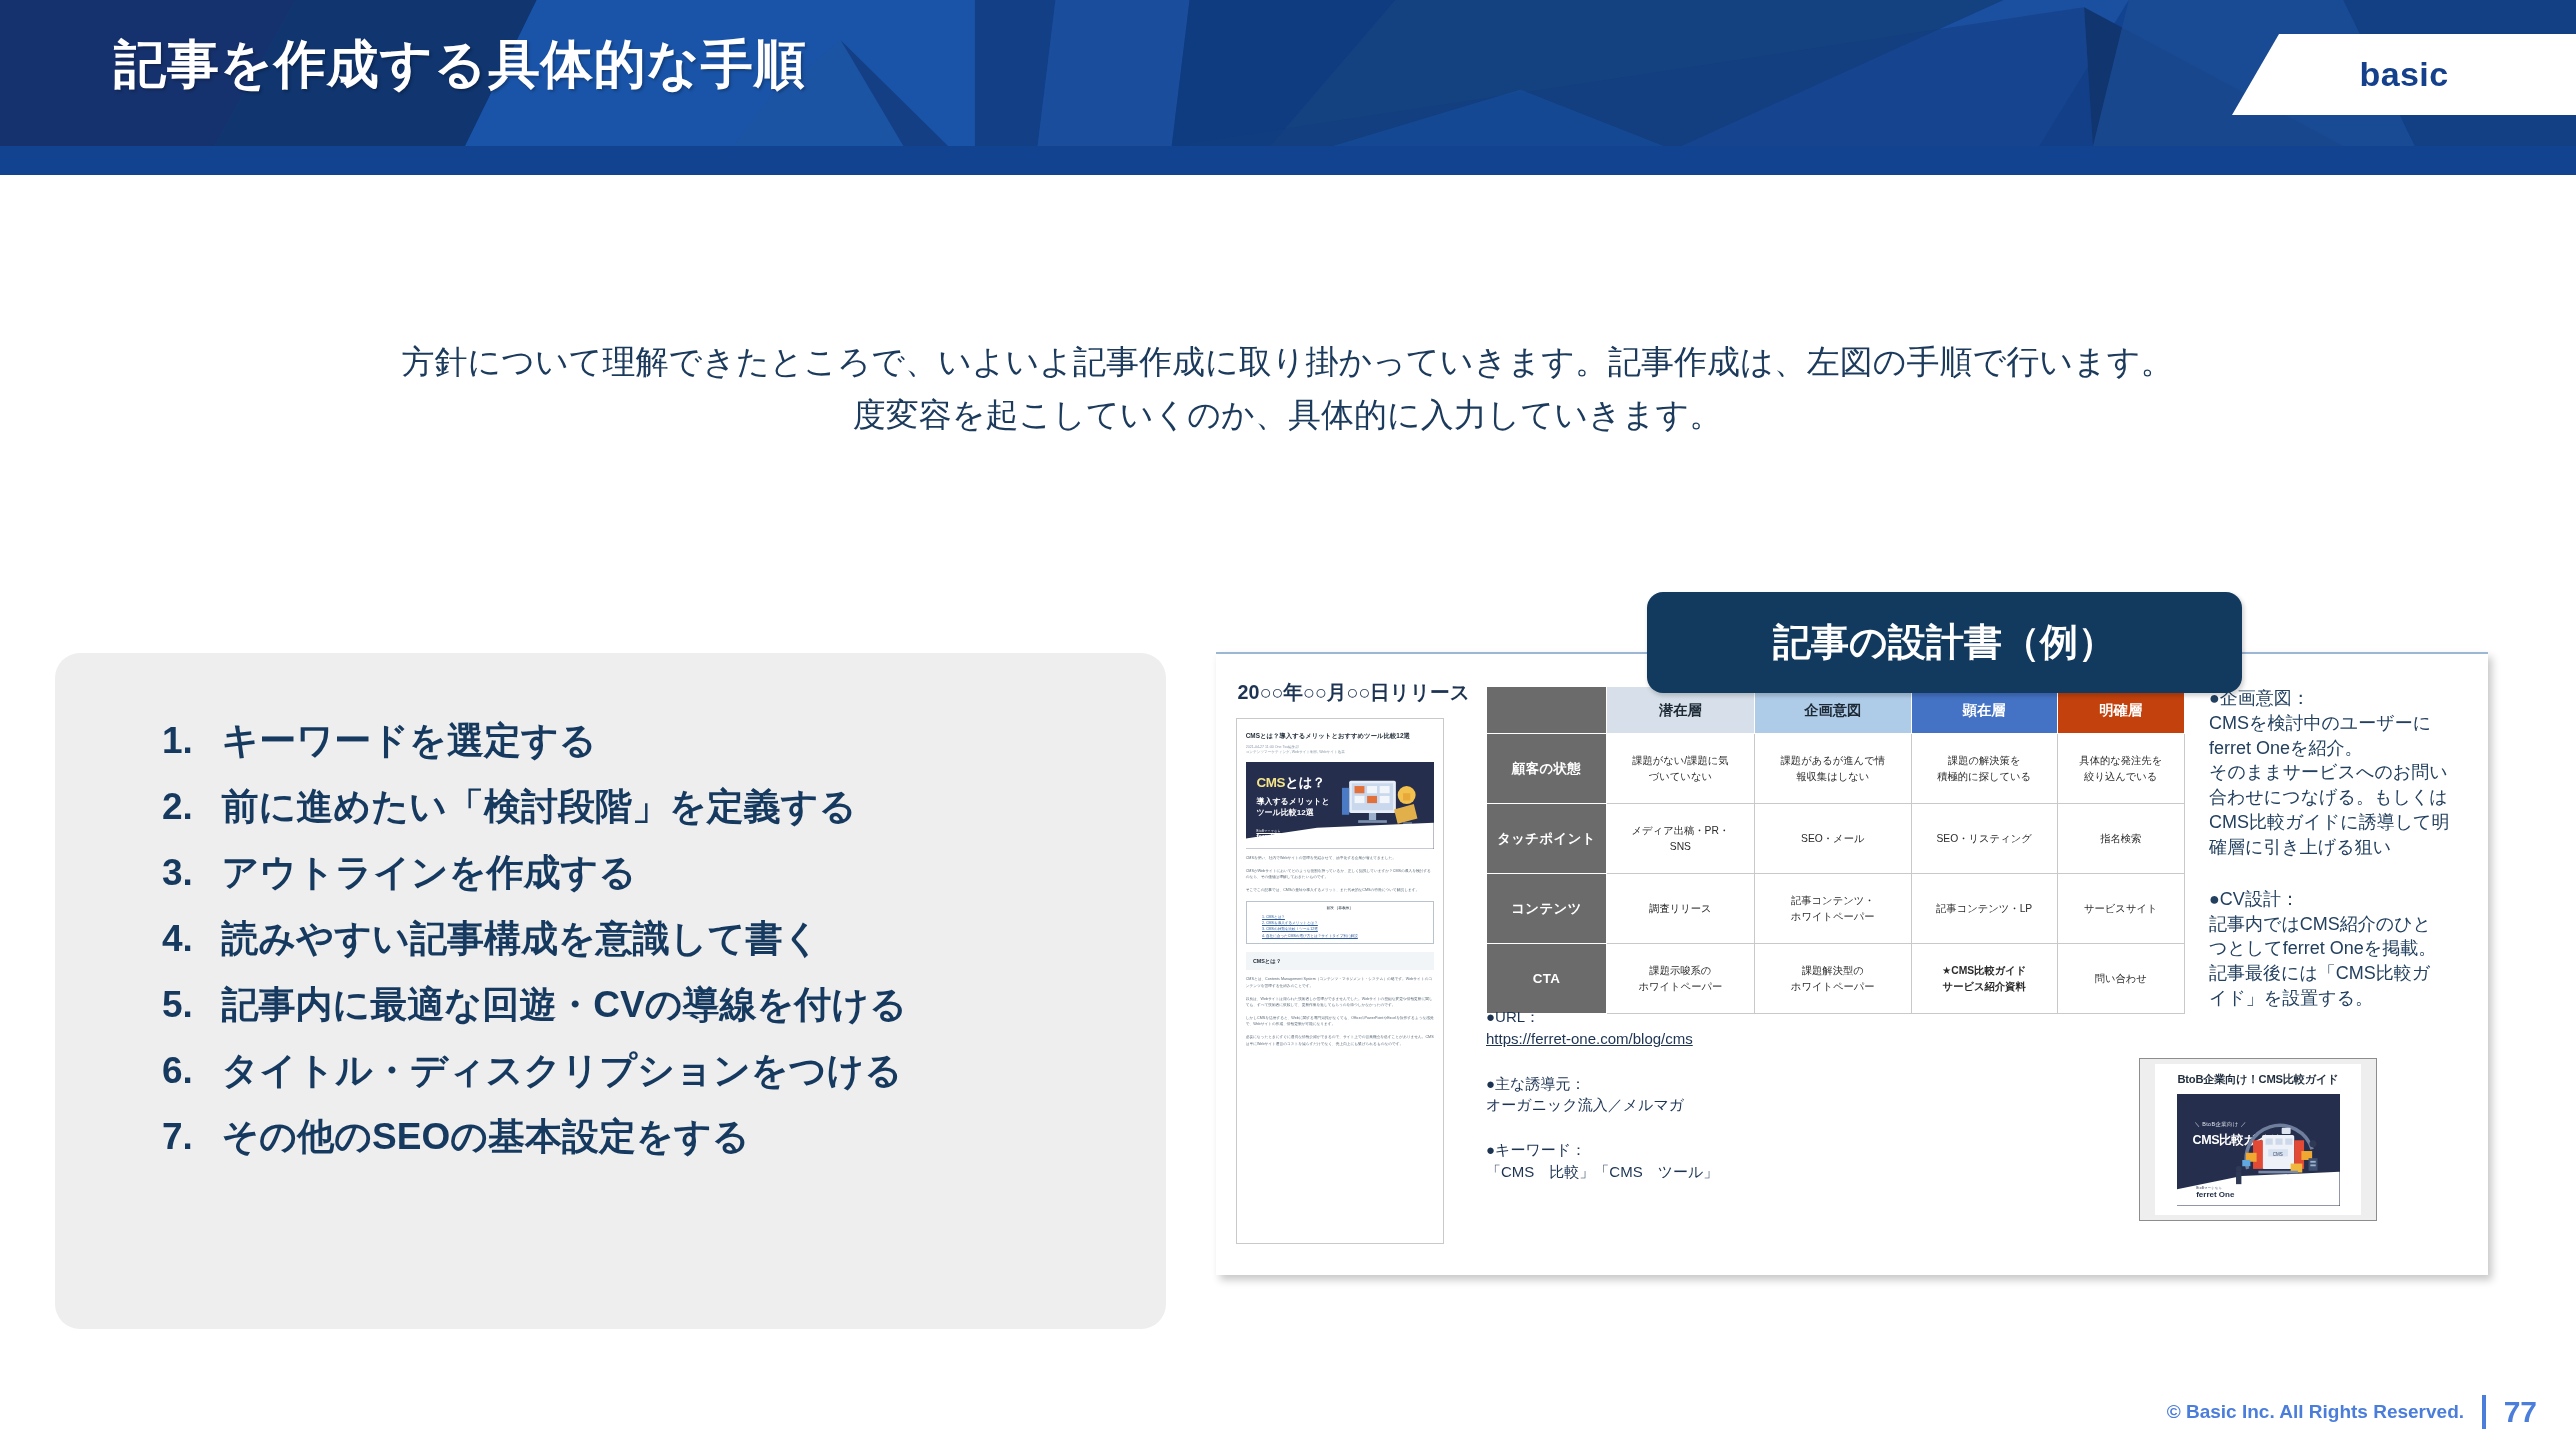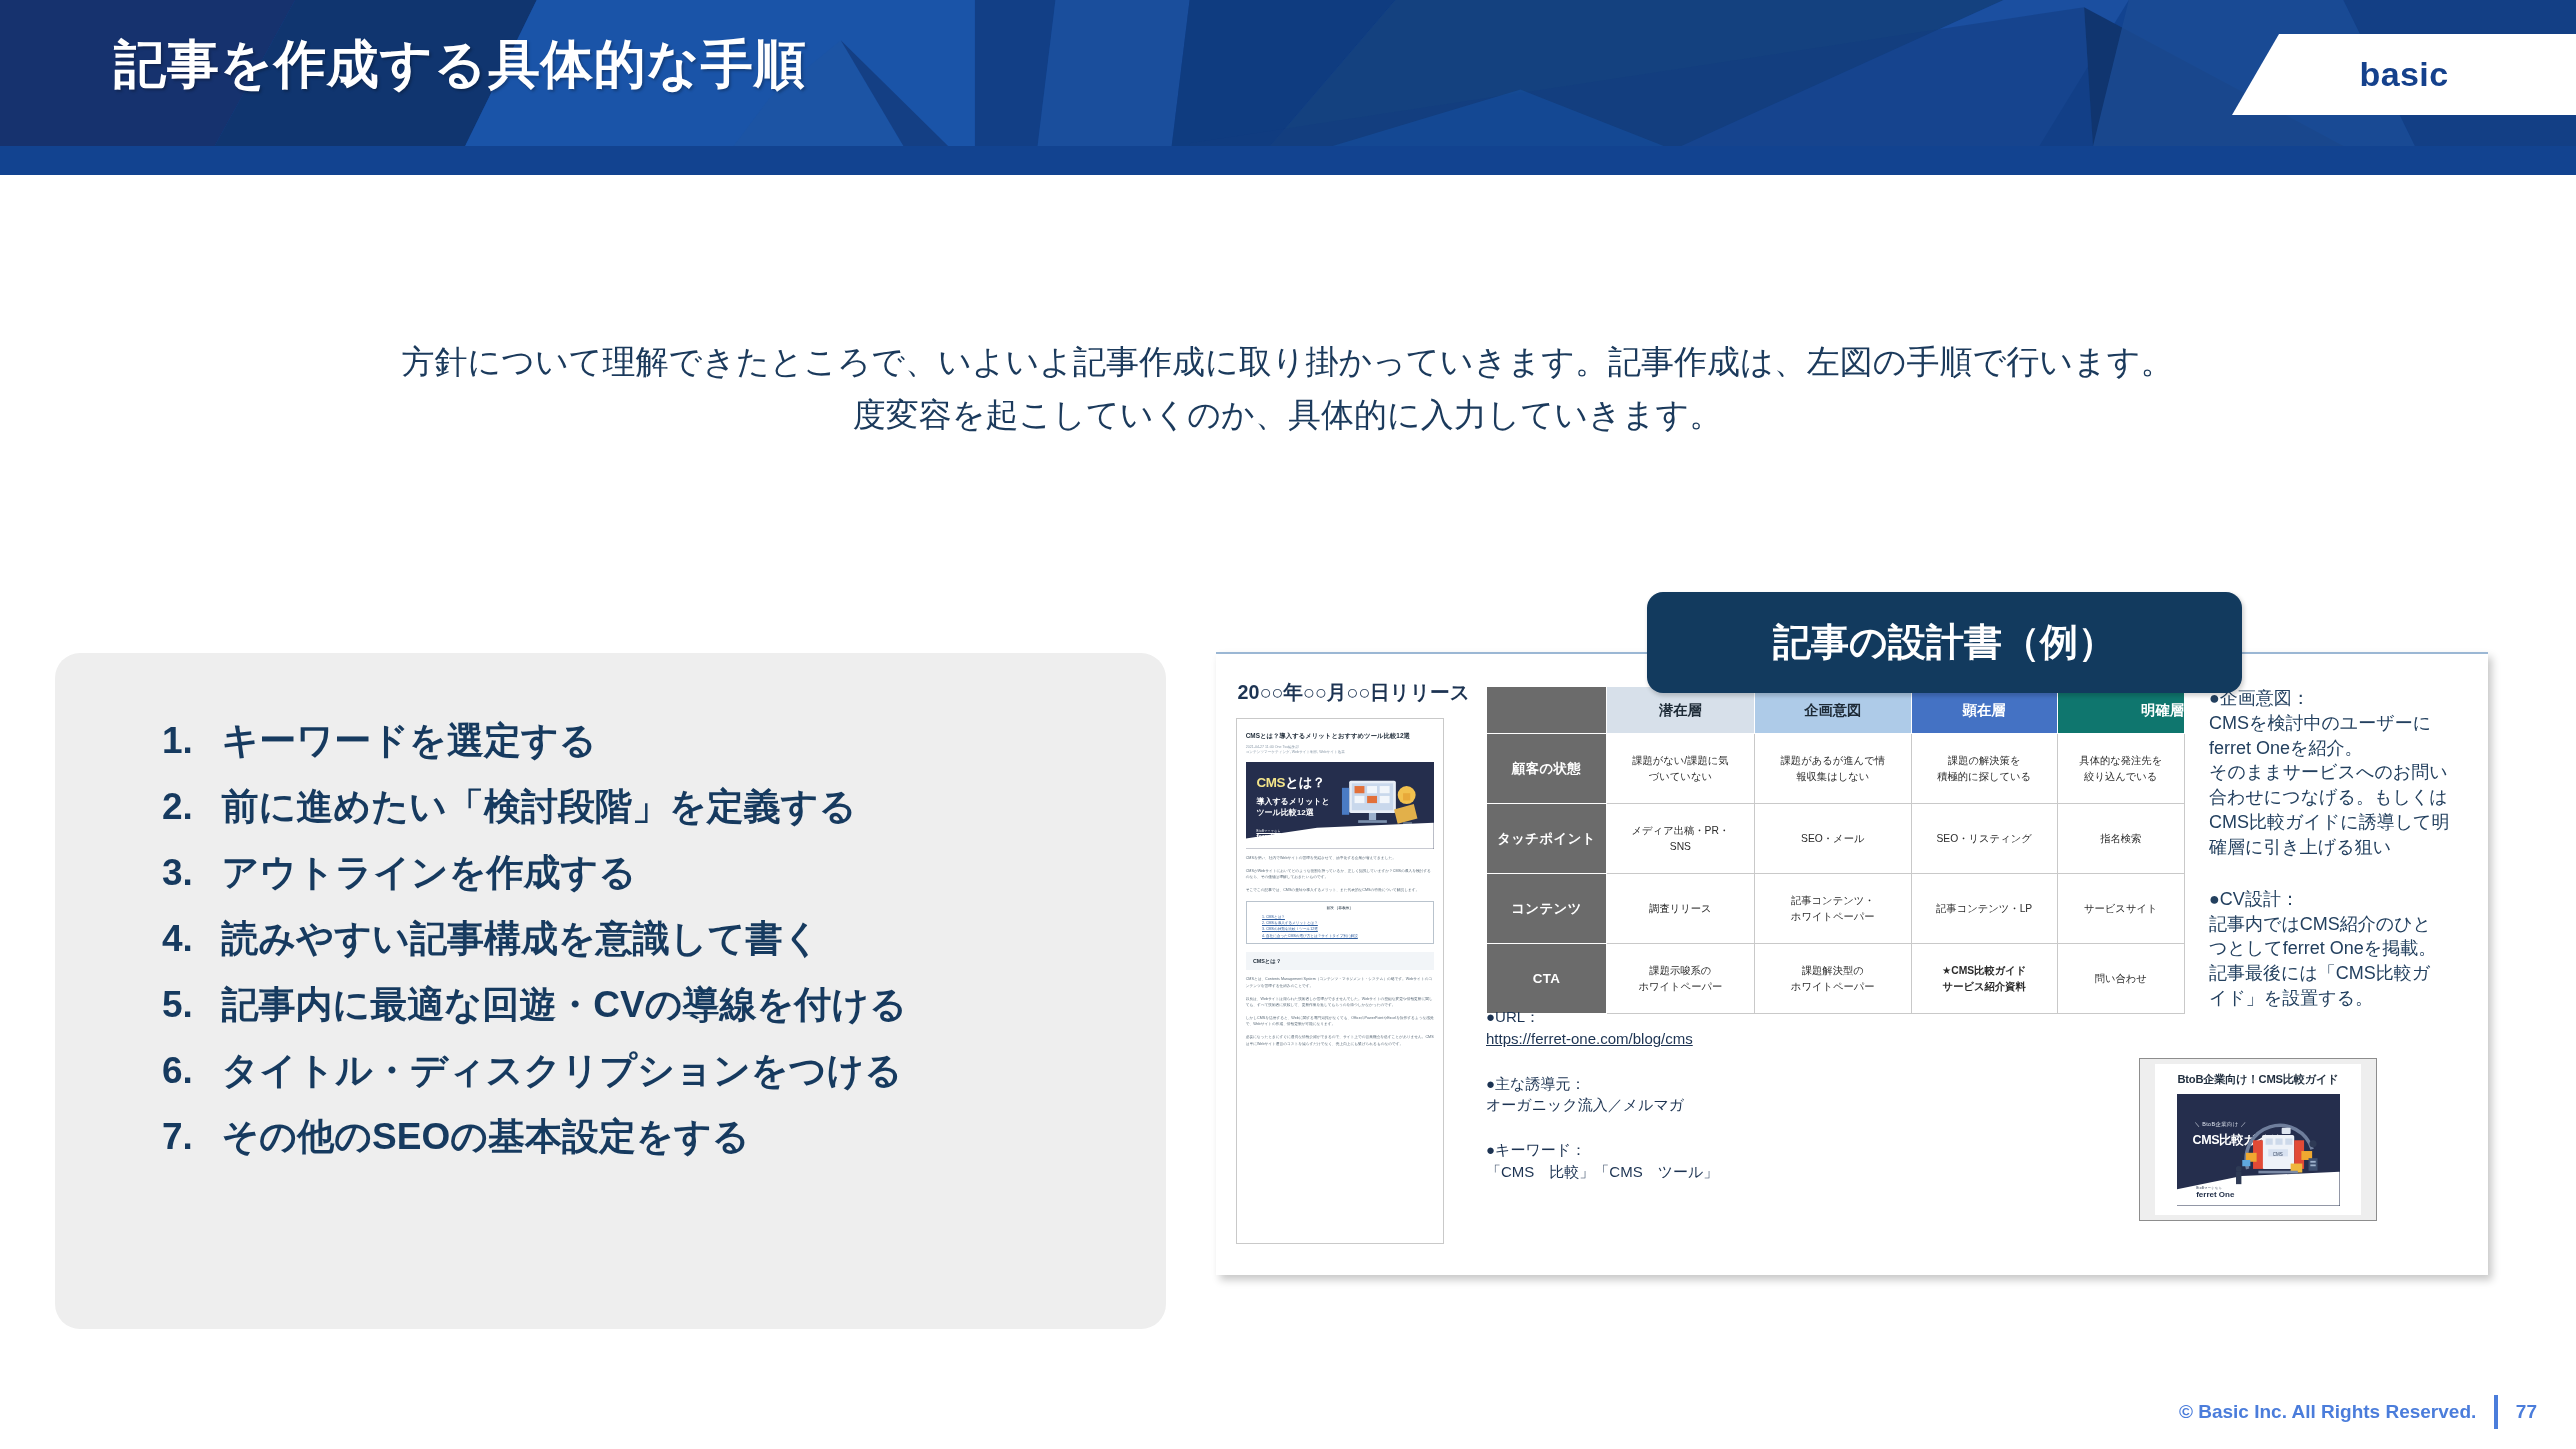--- a/index.html
+++ b/index.html
@@ -106,21 +106,21 @@
   }
 
   
   .tbl { position: absolute; left: 270px; top: 32px; width: 699px; border-collapse: collapse; }
   .tbl td, .tbl th { border: 0.9px solid #ffffff; text-align: center; vertical-align: middle; }
   .tbl .corner { background:#6b6b6b; width:120px; height:47px; }
   .tbl .hd { height: 47px; font-size: 14.3px; font-weight: 700; color:#1d2a36; }
   .tbl .hd.c1 { background:#d7e0ea; }
   .tbl .hd.c2 { background:#aecbe8; }
   .tbl .hd.c3 { background:#4472c4; color:#fff; }
-  .tbl .hd.c4 { background:#0f766e; color:#fff;text-align:right; }
+  .tbl .hd.c4 { background:#c2410c; color:#fff; }
   .tbl .rl {
     background:#6b6b6b; color:#fff; font-size:13.4px; font-weight:700;
     width:120px; height:70px; letter-spacing:0.4px;
   }
   .tbl .cell {
     background:#fff; border:0.9px solid #c9c9c9; font-size:10.3px; color:#2b2b2b;
     line-height:1.55; padding:3.6px 4.5px; height:70px;
   }
   .tbl .cell.strong { font-weight:700; }
 
@@ -156,21 +156,21 @@
   .thumb-img .art { position:absolute; right:7.2px; top:23px; width:106px; height:77px; z-index:2; }
 
   
   .footer {
     position:absolute; right:39px; bottom:19.7px;
     display:flex; align-items:center; gap:18px;
     color:#4b7ddb; font-weight:700;
   }
   .footer .copy { font-size:19px; }
   .footer .bar { width:3.6px; height:34px; background:#4b7ddb; }
-  .footer .pg { font-size:19px; }
+  .footer .pg { font-size:30px; }
 </style>
 </head>
 <body>
 
 <div id="slide">
 
   <div class="header">
     <div class="facets">
       <svg width="2576" height="146" viewBox="0 0 2880 163" preserveAspectRatio="none">
         <rect x="0" y="0" width="2880" height="163" fill="#124390"></rect>

